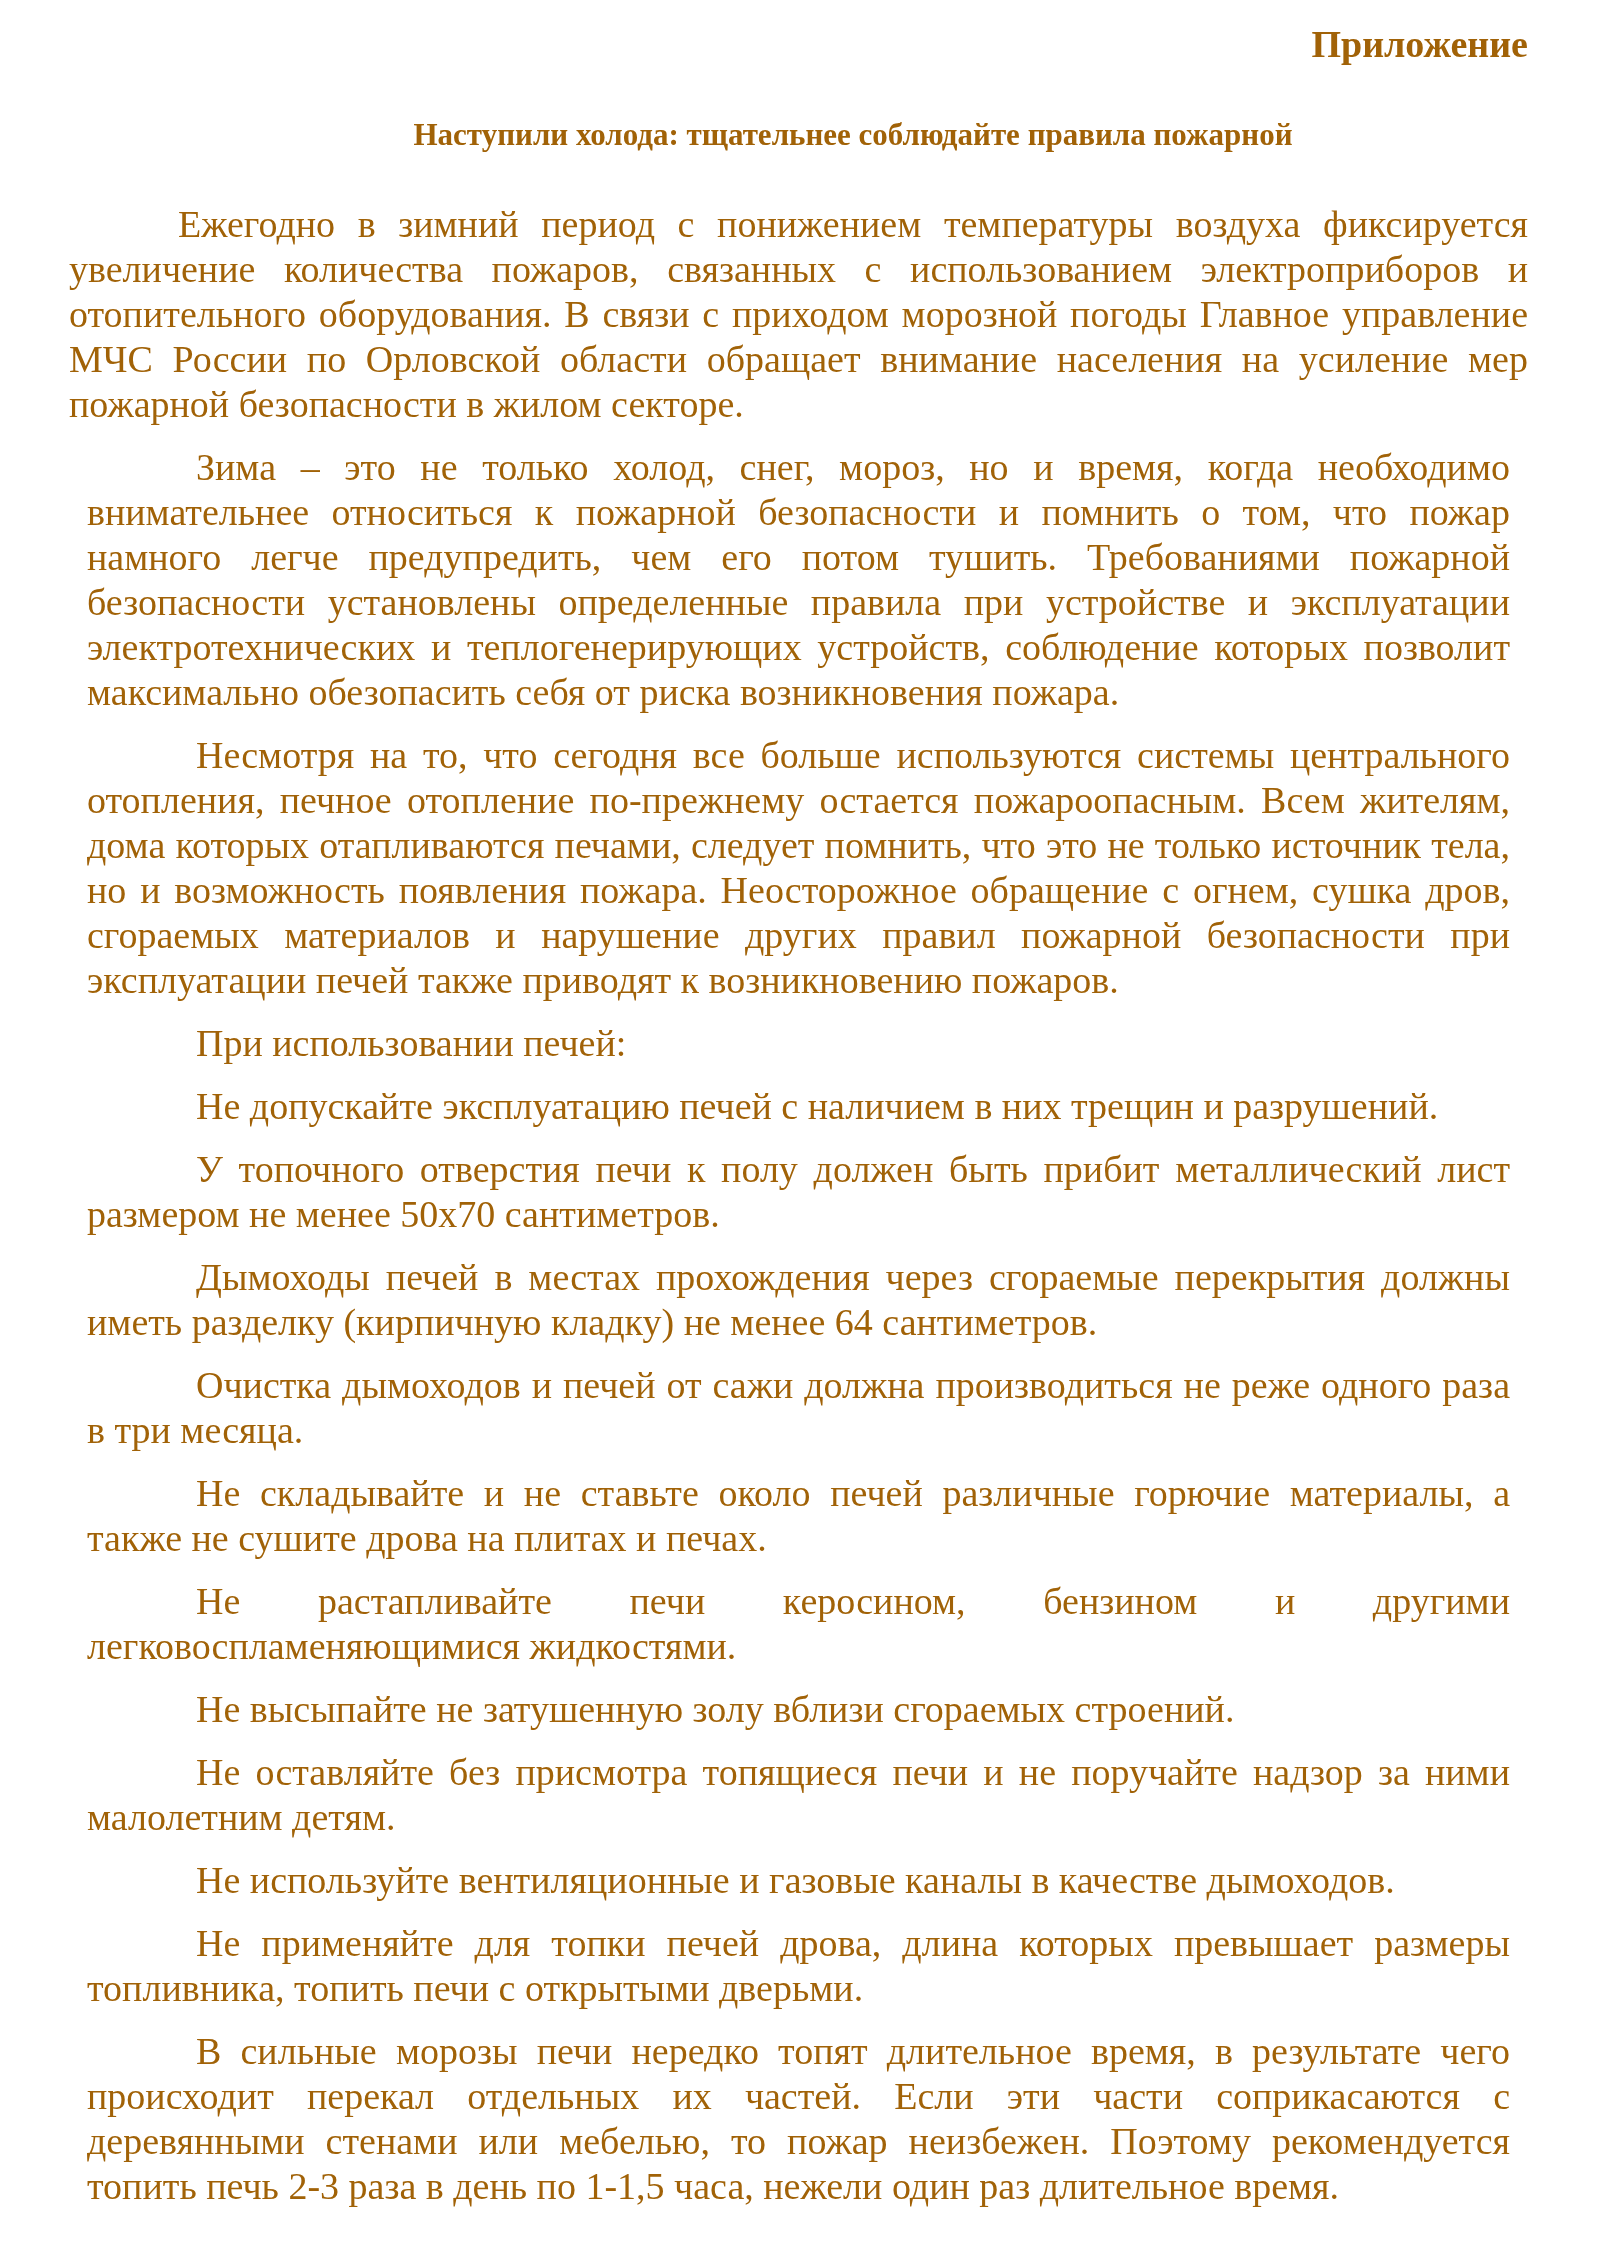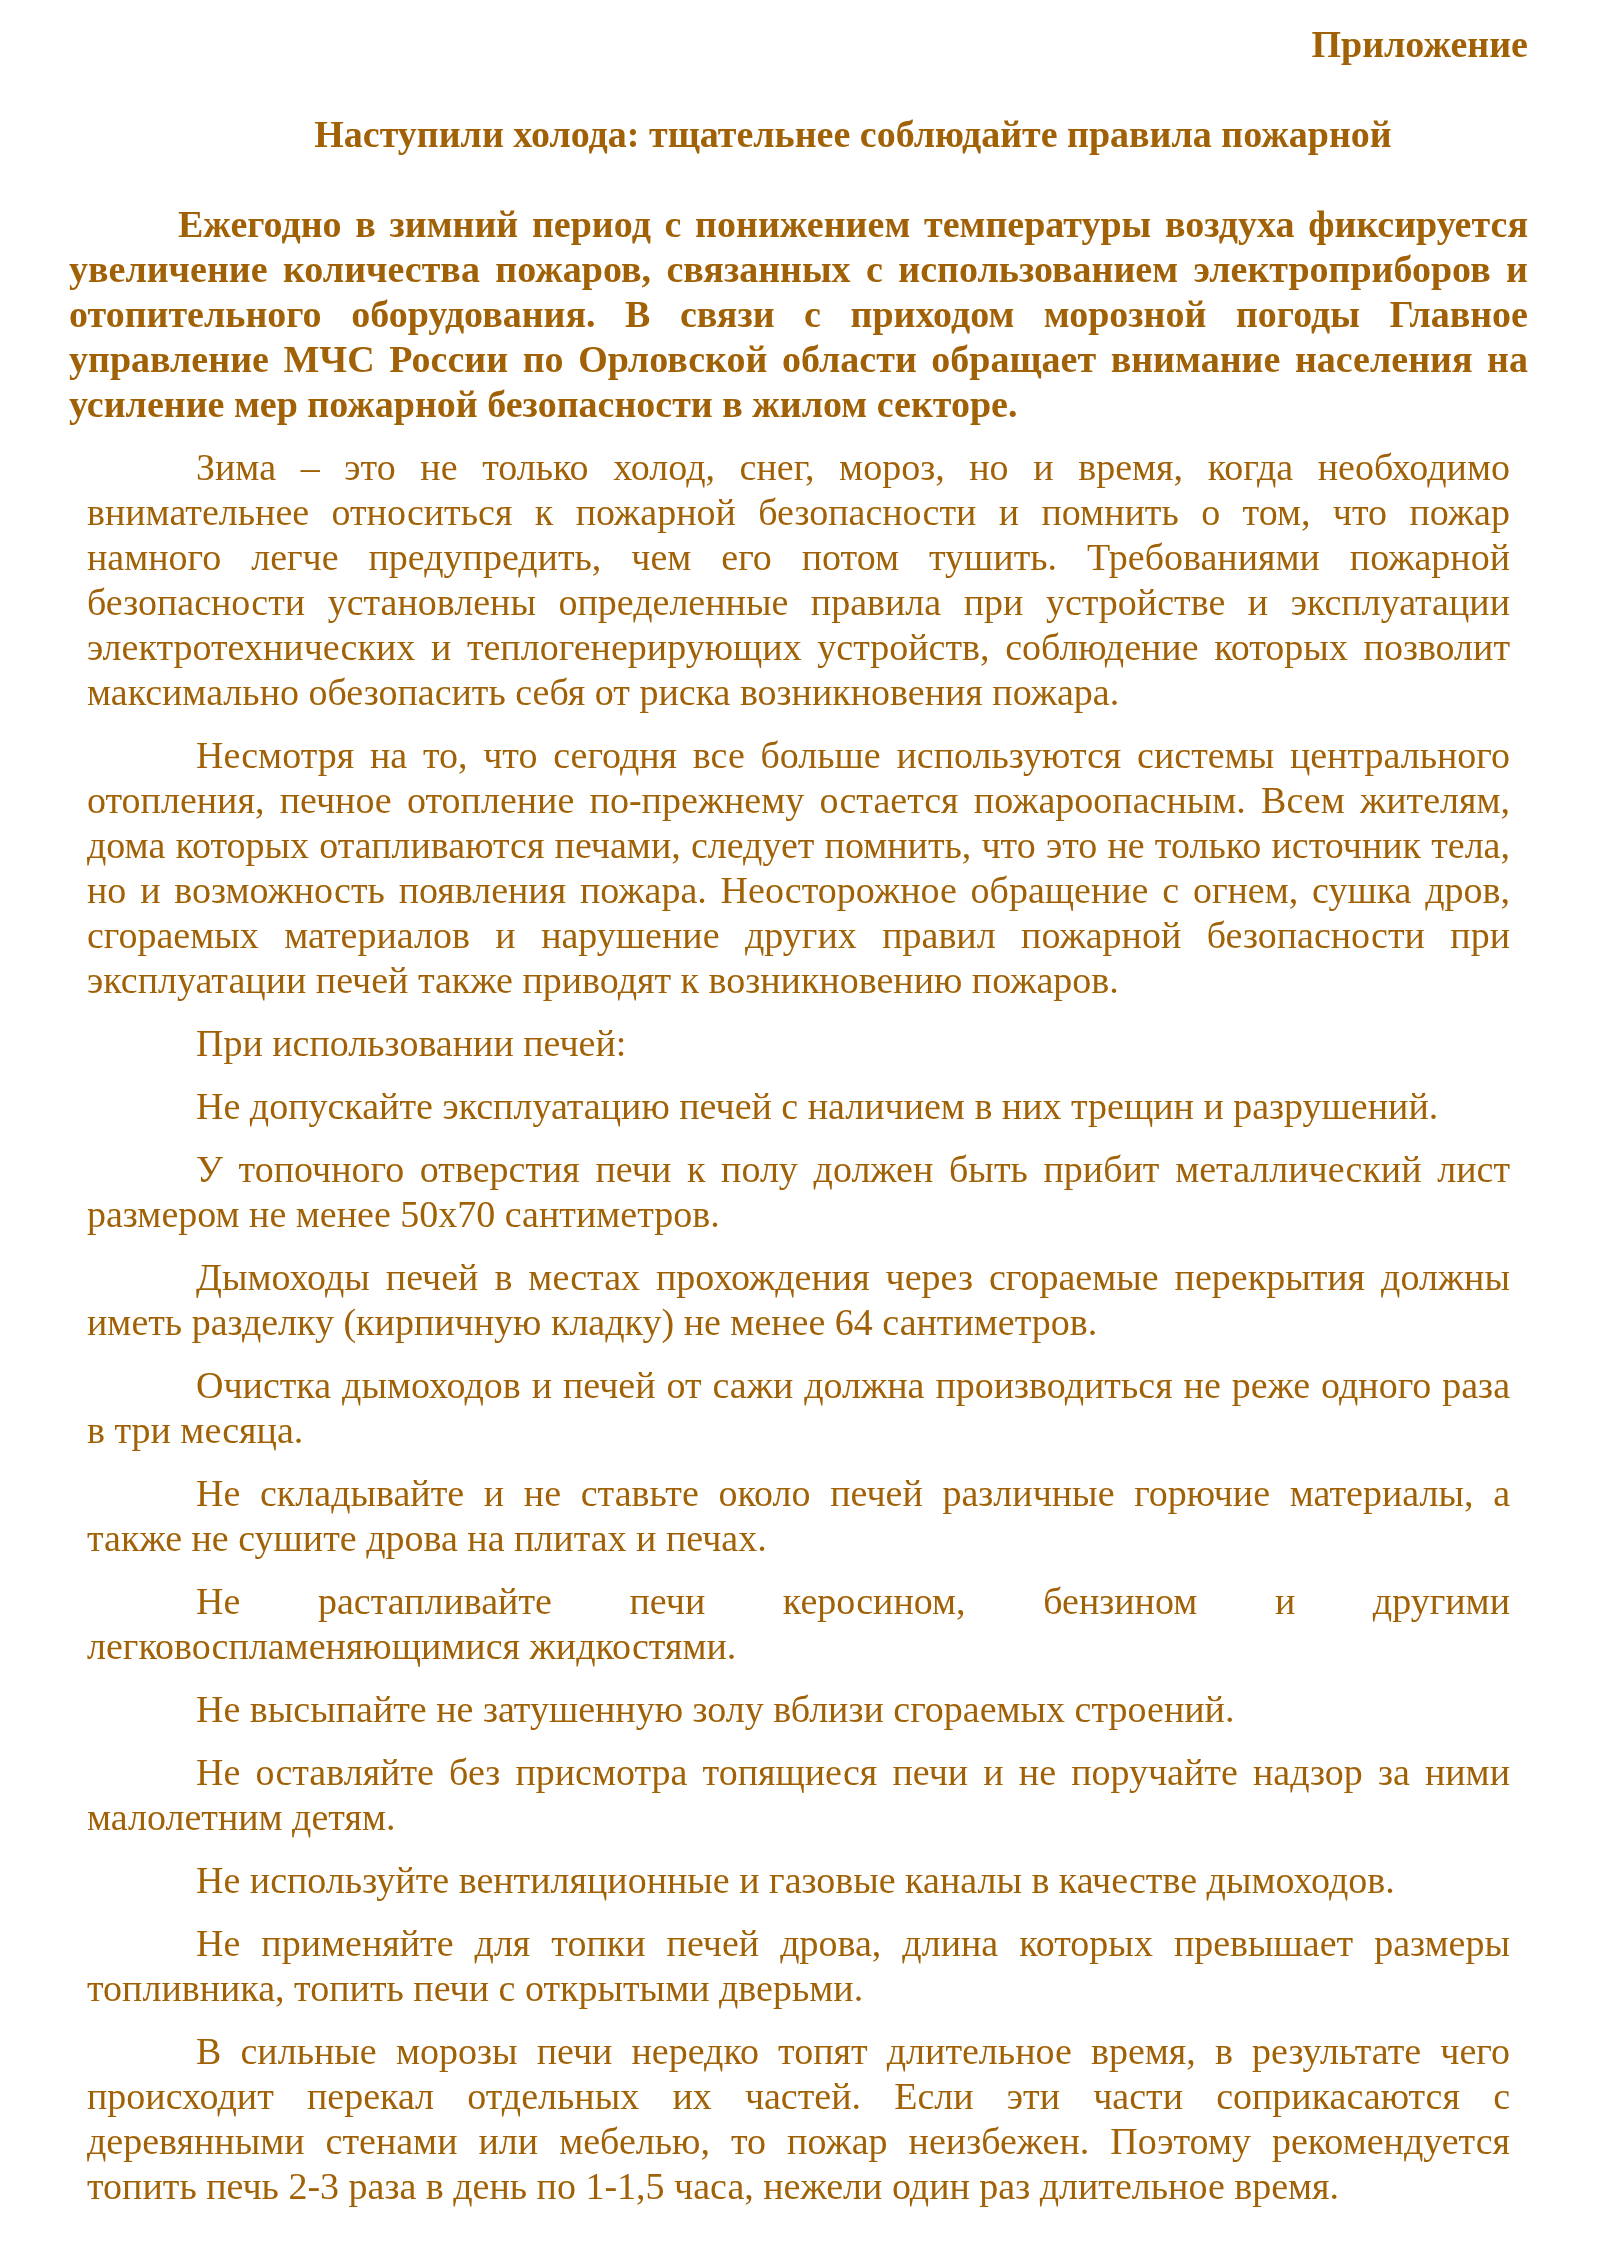--- a/index.html
+++ b/index.html
@@ -5,30 +5,30 @@
   html, body { margin: 0; padding: 0; background: #ffffff; }
   body { width: 1619px; height: 2261px; overflow: hidden; position: relative; }
   .page {
     position: absolute; left: 69px; top: 22px; width: 1459px;
     font-family: "Liberation Serif", "DejaVu Serif", serif;
     font-size: 38px; line-height: 45px; color: #a16207;
   }
   .appendix { text-align: right; font-weight: bold; margin: 0; height: 45px; }
   .title { text-align: center; font-weight: bold; margin: 0; padding-left: 109px; margin-top: 45px; }
   .title span { display: block; }
-  .lead { font-weight: bold; text-align: justify; text-indent: 109px; margin: 0; margin-top: 45px; }
+  .lead { font-weight: normal; text-align: justify; text-indent: 109px; margin: 0; margin-top: 45px; }
   p.par { margin: 18px; text-align: justify; text-indent: 109px; }
   .lastline-justify { text-align-last: justify; }
 </style>
 </head>
 <body>
 
 <div class="page">
   <p class="appendix">Приложение</p>
-  <h1 class="title" style="font-size:38px; line-height:45px;">
+  <h1 class="title" style="font-size:31px; line-height:45px;">
     <span>Наступили холода: тщательнее соблюдайте правила пожарной</span>
   </h1>
   <p class="lead">Ежегодно в зимний период с понижением температуры воздуха фиксируется увеличение количества пожаров, связанных с использованием электроприборов и отопительного оборудования. В связи с приходом морозной погоды Главное управление МЧС России по Орловской области обращает внимание населения на усиление мер пожарной безопасности в жилом секторе.</p>
   <p class="par">Зима – это не только холод, снег, мороз, но и время, когда необходимо внимательнее относиться к пожарной безопасности и помнить о том, что пожар намного легче предупредить, чем его потом тушить. Требованиями пожарной безопасности установлены определенные правила при устройстве и эксплуатации электротехнических и теплогенерирующих устройств, соблюдение которых позволит максимально обезопасить себя от риска возникновения пожара.</p>
   <p class="par">Несмотря на то, что сегодня все больше используются системы центрального отопления, печное отопление по-прежнему остается пожароопасным. Всем жителям, дома которых отапливаются печами, следует помнить, что это не только источник тела, но и возможность появления пожара. Неосторожное обращение с огнем, сушка дров, сгораемых материалов и нарушение других правил пожарной безопасности при эксплуатации печей также приводят к возникновению пожаров.</p>
   <p class="par">При использовании печей:</p>
   <p class="par">Не допускайте эксплуатацию печей с наличием в них трещин и разрушений.</p>
   <p class="par">У топочного отверстия печи к полу должен быть прибит металлический лист размером не менее 50х70 сантиметров.</p>
   <p class="par">Дымоходы печей в местах прохождения через сгораемые перекрытия должны иметь разделку (кирпичную кладку) не менее 64 сантиметров.</p>
   <p class="par">Очистка дымоходов и печей от сажи должна производиться не реже одного раза в три месяца.</p>

